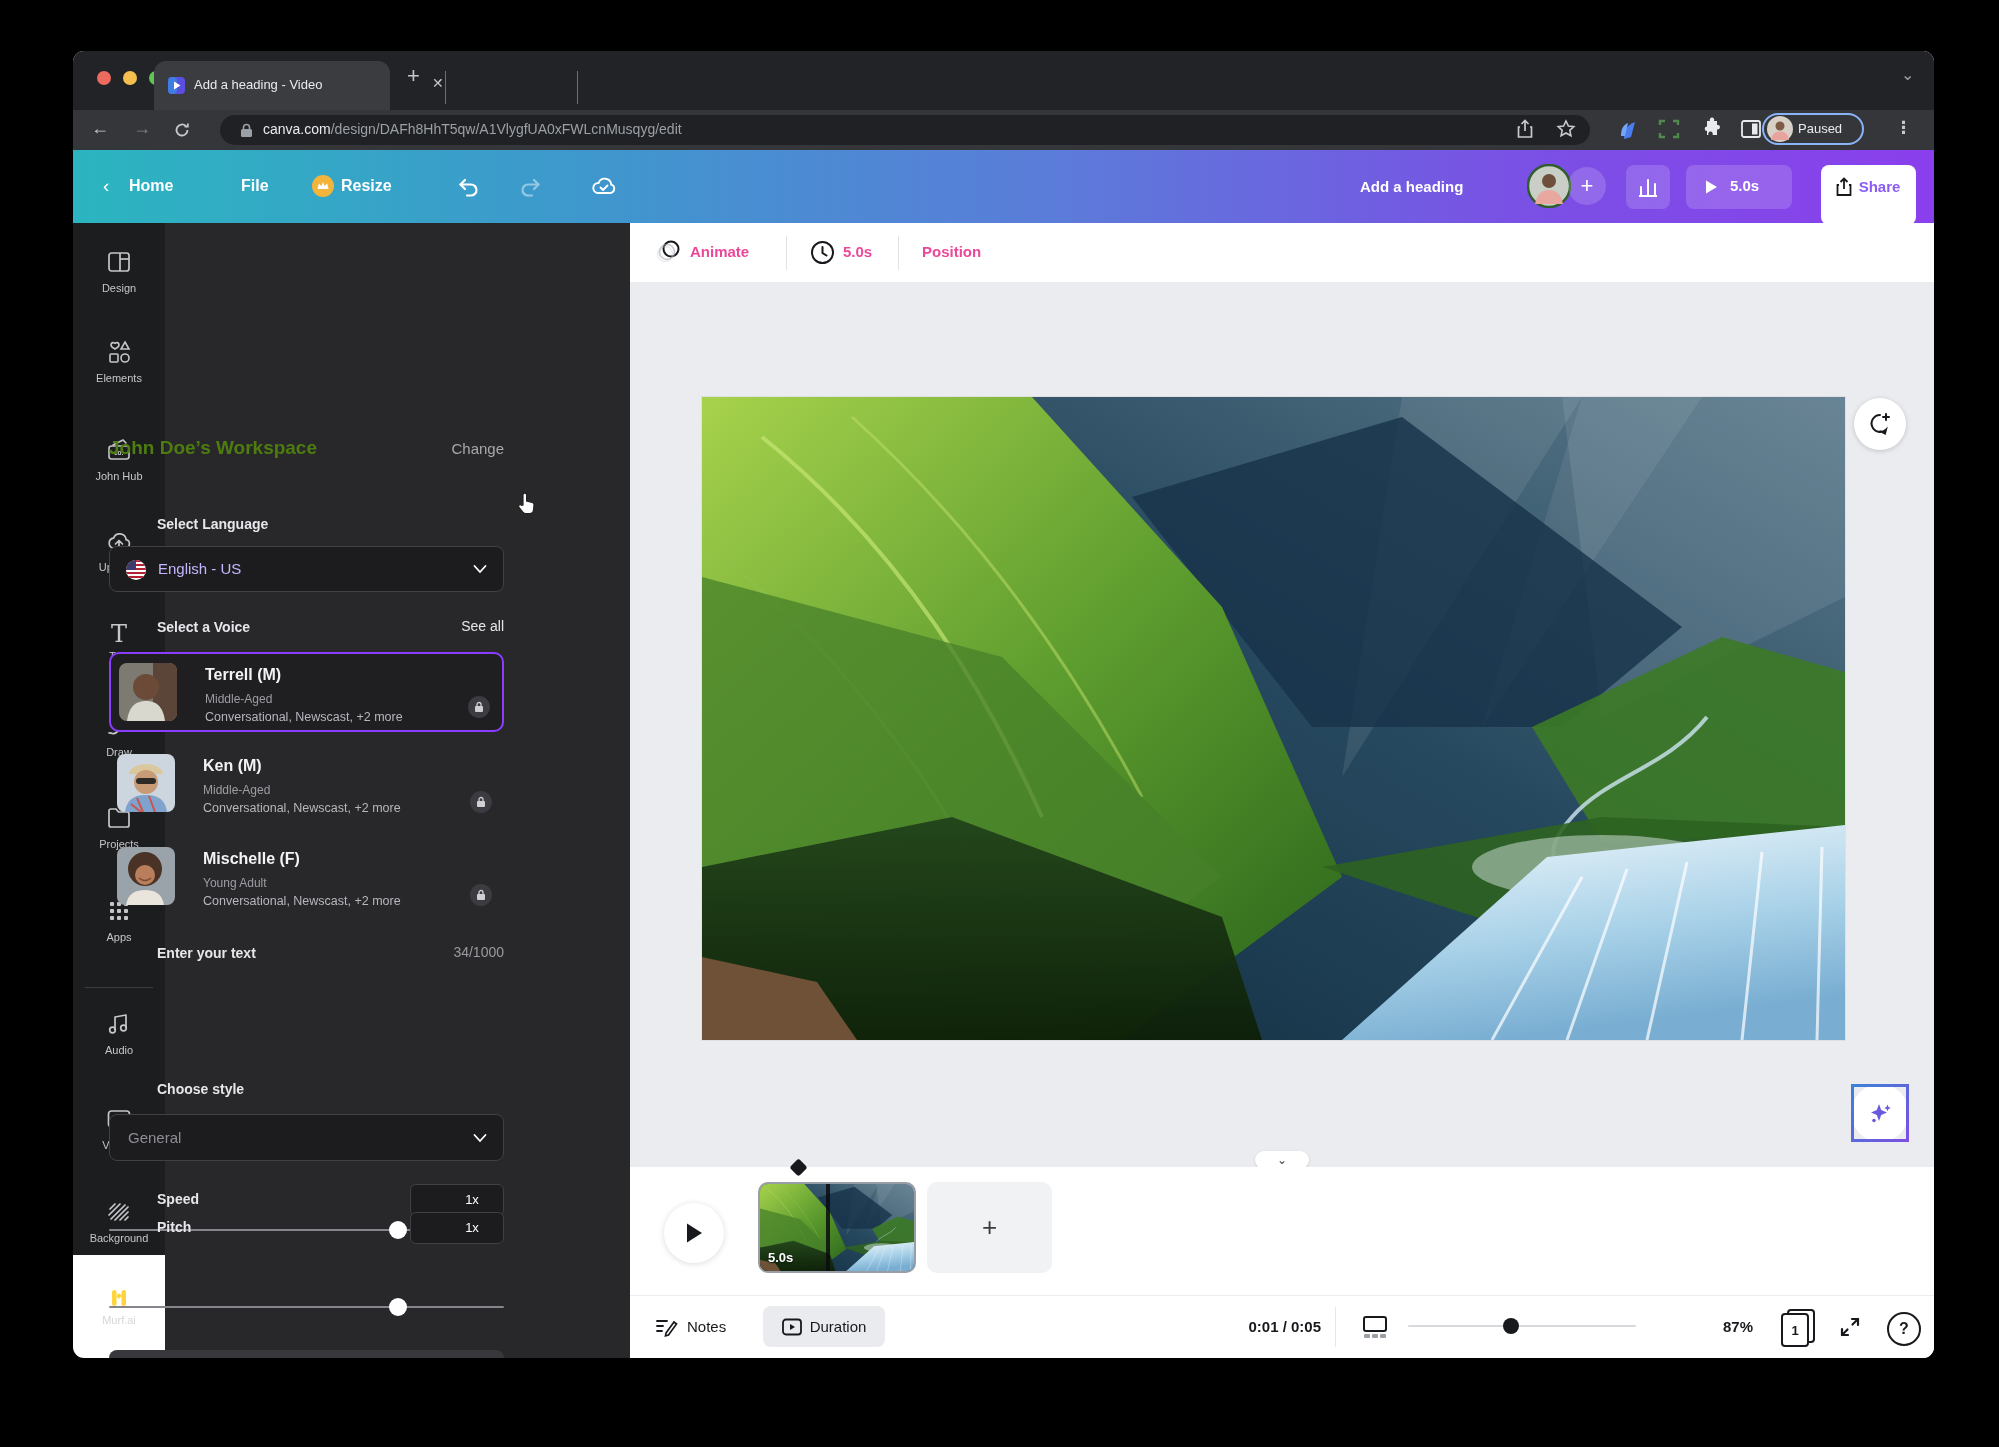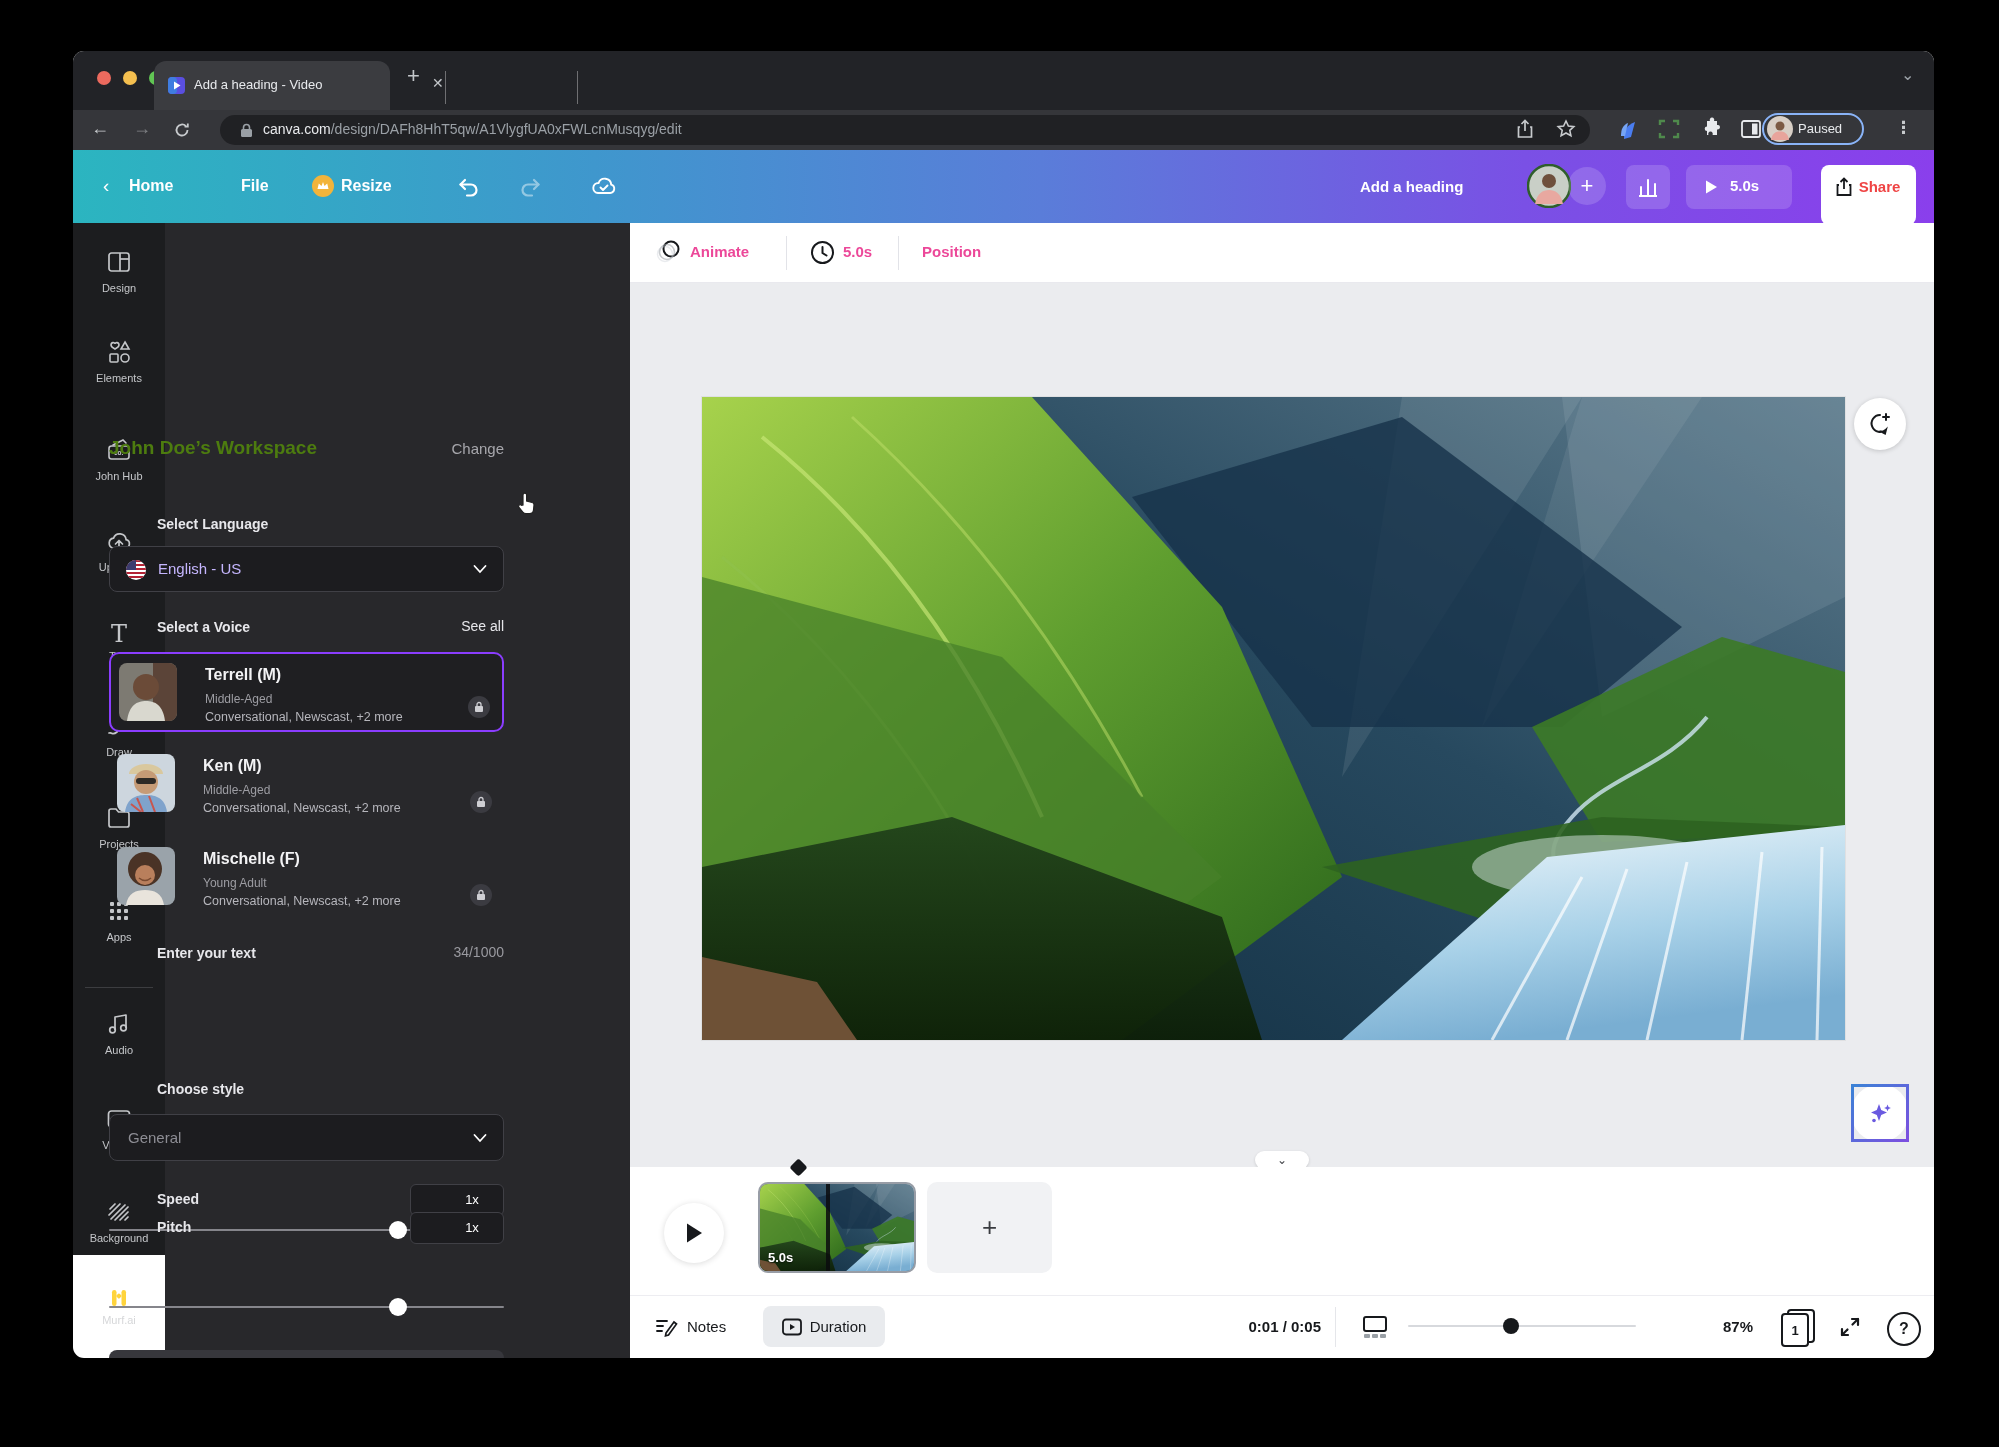--- a/index.html
+++ b/index.html
@@ -24,21 +24,21 @@
   .paused{left:1689px;top:62px;width:102px;height:32px;border:2px solid #8ab4f8;border-radius:18px;
           background:#35363a;box-sizing:border-box;}
   .paused-label{color:#e8eaed;font-size:13px;line-height:28px;margin-left:34px;}
   
   .canvabar{left:0;top:99px;width:100%;height:73px;
     background:linear-gradient(90deg,#2bb5c0 0%,#3f97cd 28%,#5a7dd9 52%,#7a50e5 78%,#8a3fec 100%);}
   .cb-item{color:#fff;font-size:16px;font-weight:700;top:25px;}
   .cb-sep{top:20px;width:1px;height:33px;background:rgba(255,255,255,.35);}
   .pillbtn{border-radius:8px;background:rgba(255,255,255,.16);color:#fff;}
   .sharebtn{left:1748px;top:114px;width:95px;height:60px;background:#fff;border-radius:8px;
-            color:#ef4444;font-size:15px;font-weight:700;text-align:center;line-height:44px;}
+            color:#8b5cf6;font-size:15px;font-weight:700;text-align:center;line-height:44px;}
   
   .rail{left:0;top:172px;width:92px;height:1032px;background:#1c1d1f;}
   .rail-item{width:92px;text-align:center;color:#c4c6c9;}
   .rail-item .lbl{font-size:11px;display:block;margin-top:3px;}
   .rail svg,.railblack svg{display:block;margin:0 auto;}
   
   .panel{left:92px;top:172px;width:465px;height:1135px;background:#28282b;}
   .p{position:absolute;left:36px;width:395px;box-sizing:border-box;}
   .plabel{color:#e7e7eb;font-size:14px;font-weight:600;margin-left:48px;}
   .pselect{height:46px;background:#1c1c1f;border:1px solid #404046;border-radius:8px;}

